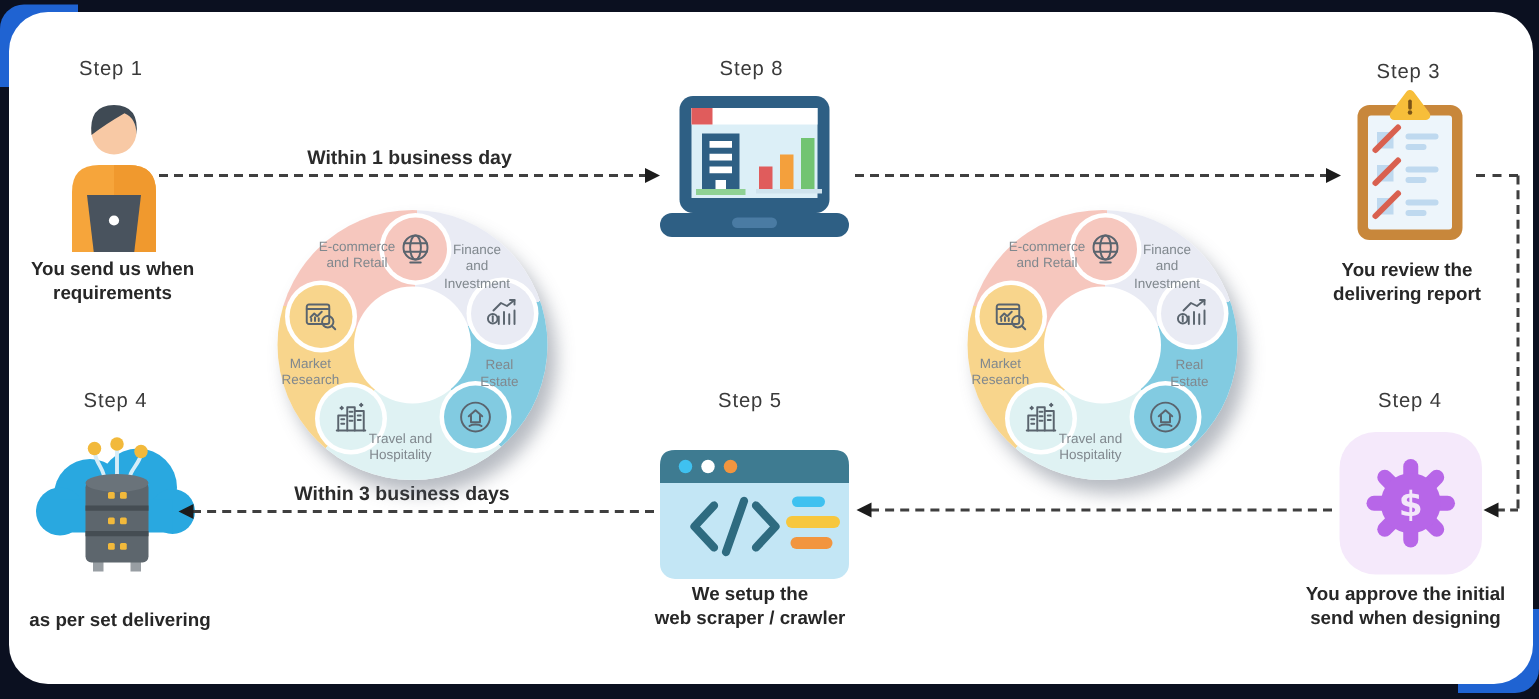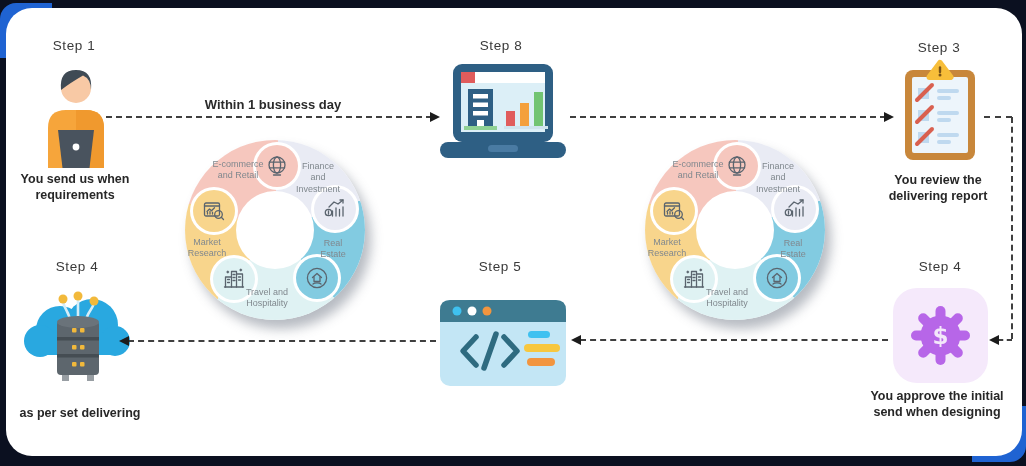--- a/index.html
+++ b/index.html
@@ -167,20 +167,24 @@
     <circle cx="47" cy="11" r="4.5" fill="#F2953F"></circle>
     <g stroke="#2E6B80" stroke-width="5.5" fill="none" stroke-linecap="round" stroke-linejoin="round">
       <path d="M36 37 L23 51 L36 65"></path>
       <path d="M56 34 L44 68"></path>
       <path d="M64 37 L77 51 L64 65"></path>
     </g>
     <rect x="88" y="31" width="22" height="7" rx="3.5" fill="#3FC1F0"></rect>
     <rect x="84" y="44" width="36" height="8" rx="4" fill="#F7C73E"></rect>
     <rect x="87" y="58" width="28" height="8" rx="4" fill="#F2953F"></rect>
   </svg>
+  <div class="caption" style="left:380px;top:388px">
+    <span>We setup the</span><br>
+    <span>web scraper / crawler</span>
+  </div>
 
   <div class="step-title" style="left:17px;top:259px">Step 4</div>
   <svg class="icon-abs" style="left:20px;top:285px" width="115" height="102" viewBox="0 0 115 102">
     <g fill="#29A8E0">
       <circle cx="40" cy="45" r="24"></circle>
       <circle cx="72" cy="40" r="26"></circle>
       <circle cx="20" cy="56" r="16"></circle>
       <circle cx="95" cy="56" r="15"></circle>
       <rect x="20" y="48" width="75" height="22"></rect>
     </g>
@@ -220,20 +224,21 @@
   <div class="ah ah-r" style="left:884px;top:112px"></div>
 
   <div class="dash-h" style="left:984px;top:116px;width:28px"></div>
   <div class="dash-v" style="left:1011px;top:117px;height:222px"></div>
   <div class="dash-h" style="left:998px;top:339px;width:14px"></div>
   <div class="ah ah-l" style="left:989px;top:335px"></div>
 
   <div class="dash-h" style="left:580px;top:339px;width:308px"></div>
   <div class="ah ah-l" style="left:571px;top:335px"></div>
 
+  <div class="conn-label" style="left:158px;top:321px">Within 3 business days</div>
   <div class="dash-h" style="left:128px;top:340px;width:308px"></div>
   <div class="ah ah-l" style="left:119px;top:336px"></div>
 
   <div class="donut" style="left:185px;top:140px">
     <div class="ring"></div>
     <div class="bulge" style="left:71px;top:5px;background:#F6C7BE"></div>
     <div class="bulge" style="left:129px;top:48px;background:#E9EBF4"></div>
     <div class="bulge" style="left:111px;top:117px;background:#82CBE1"></div>
     <div class="bulge" style="left:28px;top:118px;background:#DFF2F3"></div>
     <div class="bulge" style="left:8px;top:50px;background:#F8D58C"></div>

